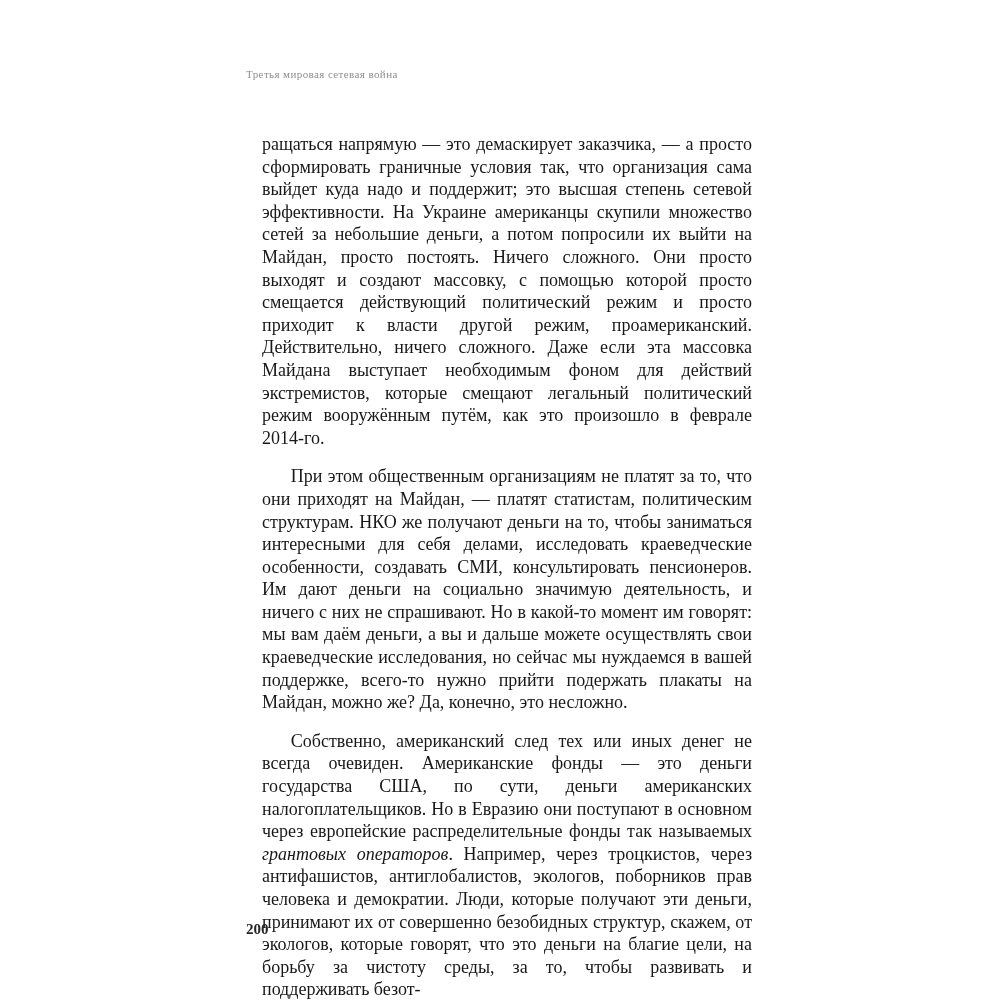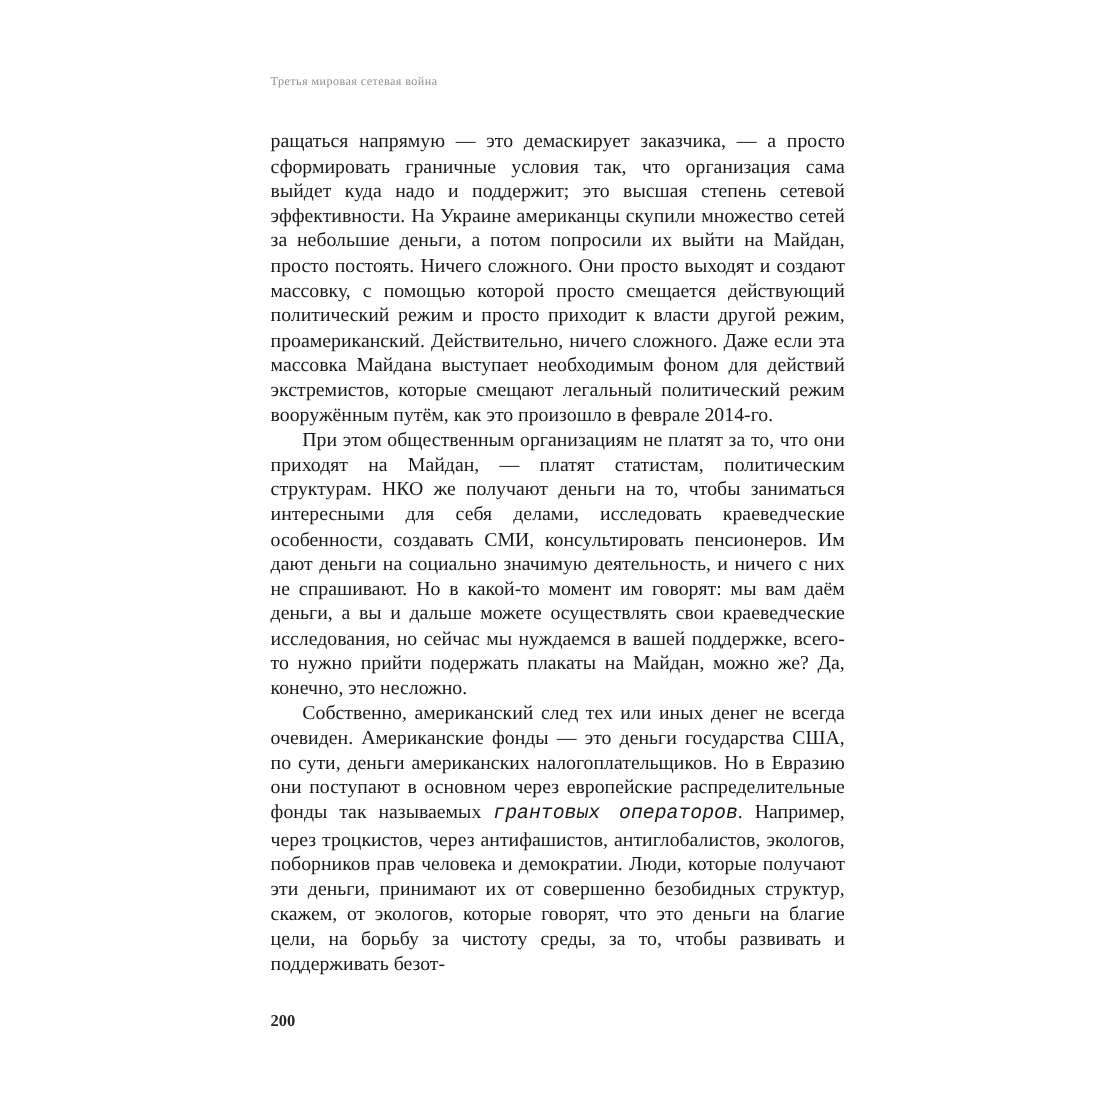--- a/index.html
+++ b/index.html
@@ -34,29 +34,28 @@
     top: 117px;
     width: 522px;
     font-size: 18px;
     line-height: 22.6px;
     color: #181818;
     text-align: justify;
     hyphens: auto;
     -webkit-hyphens: auto;
   }
   .para {
-    margin: 0;
+    margin: 16px;
     padding: 0;
   }
   .para.indent {
     text-indent: 1.6em;
   }
   .italic {
     font-style: italic;
-    font-family: Liberation Mono, monospace;
   }
   .page-number {
     position: absolute;
     left: 246px;
     top: 921px;
     font-size: 15px;
     font-weight: bold;
     color: #262626;
   }
 </style>

